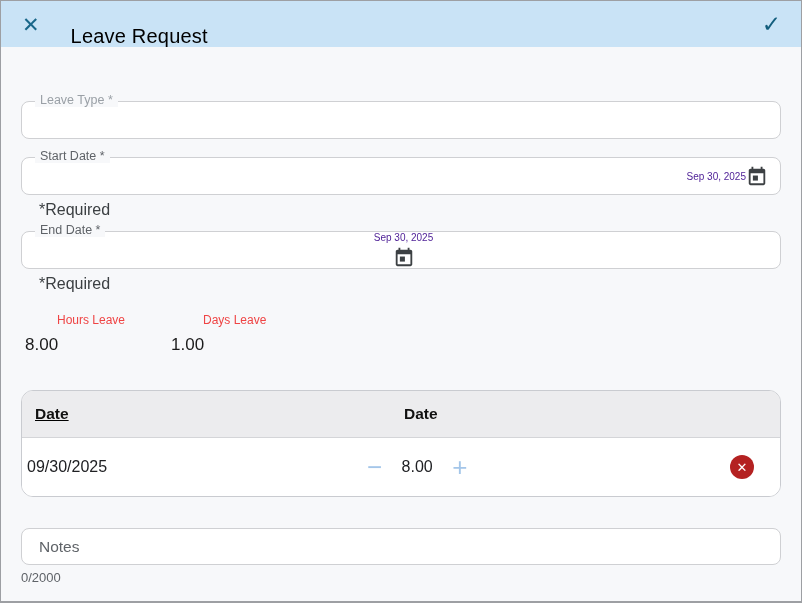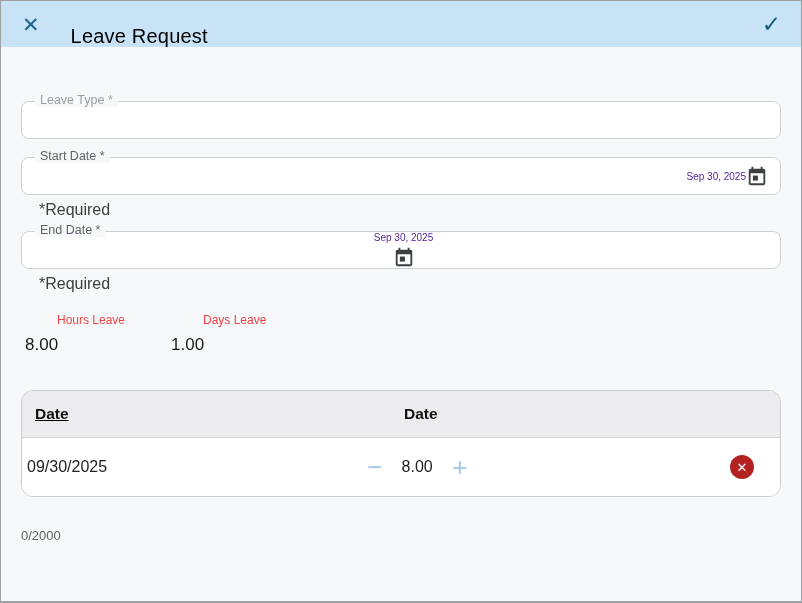--- a/index.html
+++ b/index.html
@@ -233,17 +233,18 @@
         <span class="stepper">
           <span class="step-btn">−</span>
           <span class="step-value">8.00</span>
           <span class="step-btn">+</span>
         </span>
         <span class="delete-btn">✕</span>
       </div>
     </div>
 
     <div class="notes-wrap">
+      <input class="notes-input" type="text" value="" placeholder="Notes" style="">
       <div class="char-counter">0/2000</div>
     </div>
 
   </div>
 </div>
 
 </body></html>

